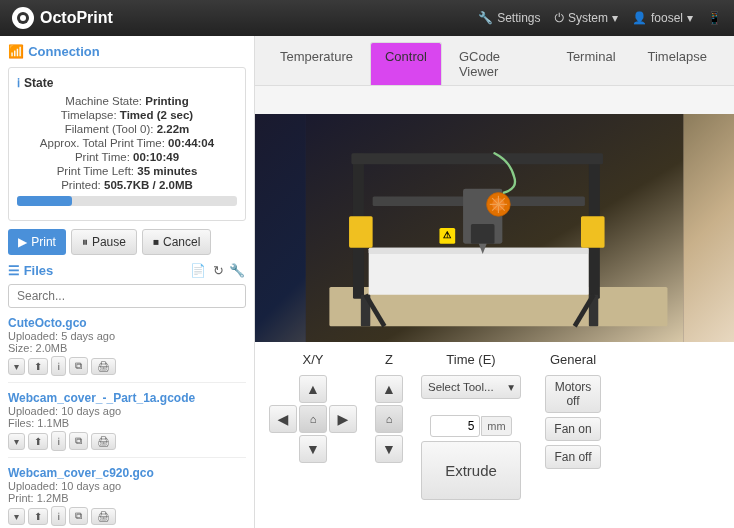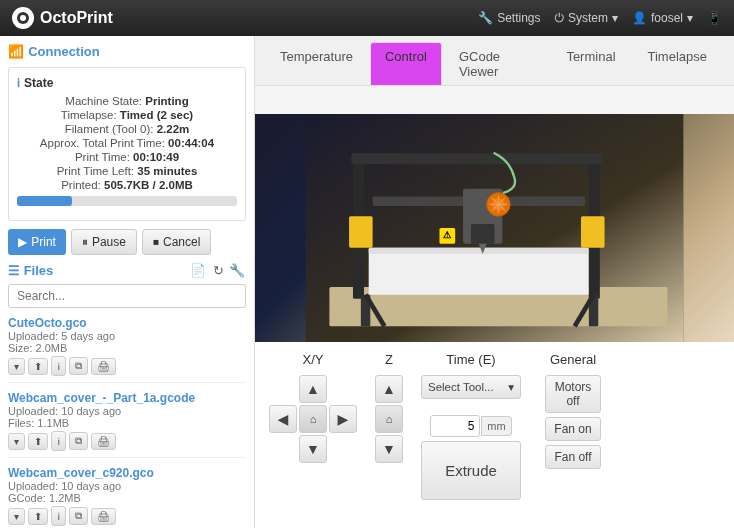--- a/index.html
+++ b/index.html
@@ -485,21 +485,21 @@
           <button class="file-action-btn">ℹ</button>
           <button class="file-action-btn">⧉</button>
           <button class="file-action-btn">🖨</button>
         </div>
       </div>
 
       <div class="file-item">
         <div class="file-name">Webcam_cover_c920.gco</div>
         <div class="file-meta">
           <span>Uploaded: 10 days ago</span><br>
-          <span>GCode: 1.2MB</span>
+          <span>Print: 1.2MB</span>
         </div>
         <div class="file-actions">
           <button class="file-action-btn">▾</button>
           <button class="file-action-btn">⬆</button>
           <button class="file-action-btn">ℹ</button>
           <button class="file-action-btn">⧉</button>
           <button class="file-action-btn">🖨</button>
         </div>
       </div>
     </div>

